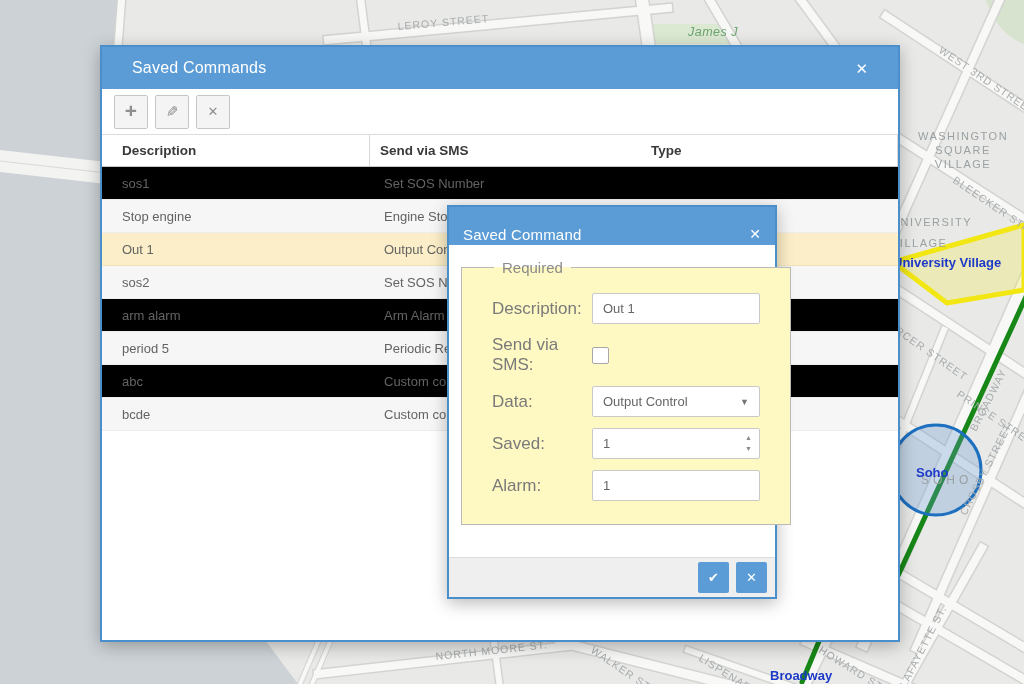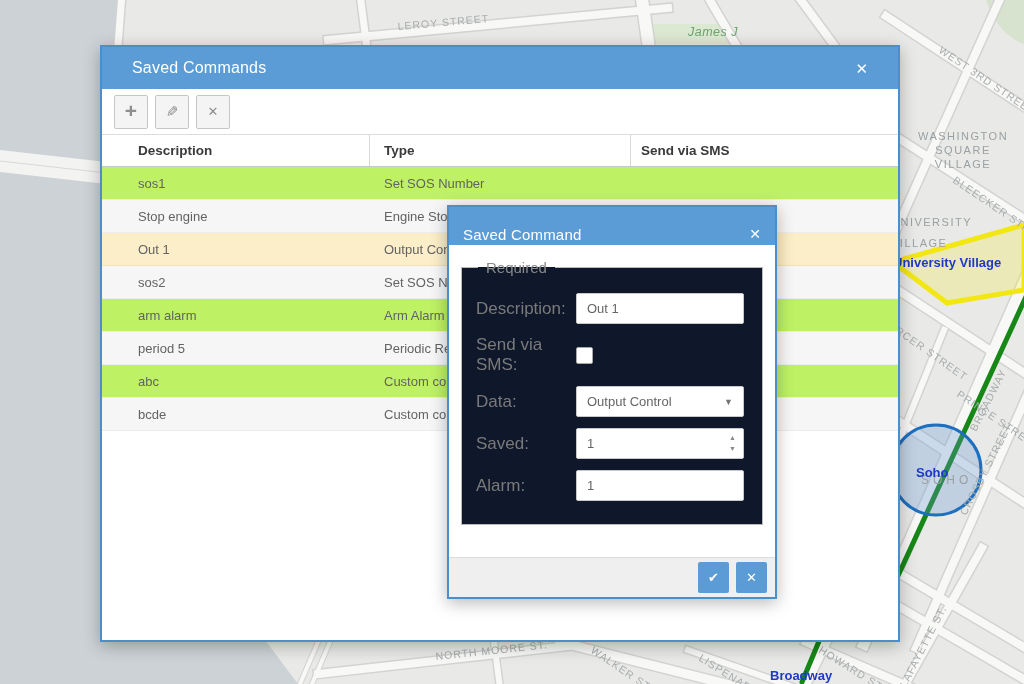--- a/index.html
+++ b/index.html
@@ -28,33 +28,33 @@
             display:flex;align-items:center;justify-content:center;color:#8f8f8f;cursor:pointer;}
   .tool-btn .g-plus{font-size:21px;font-weight:bold;margin-top:-2px;}
   .tool-btn .g-pencil{font-size:15px;display:inline-block;transform:scaleX(-1);}
   .tool-btn .g-x{font-size:13px;font-weight:bold;}
 
   
   .thead{display:flex;height:33px;border-top:1px solid #dcdcdc;border-bottom:1px solid #c7c7c7;
          align-items:center;color:#3a3a3a;font-size:13.5px;font-weight:bold;}
   .thead .cell{height:100%;display:flex;align-items:center;}
   .thead .c1,.thead .c2{border-right:1px solid #d8d8d8;}
-  .c1{width:268px;padding-left:36px;}
+  .c1{width:268px;padding-left:20px;}
   .c2{width:261px;padding-left:14px;}
   .c3{flex:1;padding-left:10px;}
   .trow{display:flex;height:33px;align-items:center;font-size:13px;color:#636363;
-        border-bottom:1px solid #ececec;background:#bef264;cursor:pointer;}
+        border-bottom:1px solid #ececec;background:#000000;cursor:pointer;}
   .trow.alt{background:#f6f6f6;}
   .trow.sel{background:#fbeec8;border-bottom:1px solid #f0e3b8;}
   .trow .cell{overflow:hidden;white-space:nowrap;}
 
   
   .form-body{position:absolute;top:38px;left:0;right:0;bottom:40px;background:#fff;}
-  fieldset.req{margin:14px 12px 8px;border:1px solid #b9b9b9;background:#0f172a;
-               padding:6px 0 10px;height:266px;}
+  fieldset.req{margin:14px 12px 8px;border:1px solid #b9b9b9;background:#fef9c3;
+               padding:6px 16px 10px;height:266px;}
   fieldset.req legend{font-size:15px;color:#8a8a8a;margin-left:16px;padding:0 8px;}
   .frow{display:flex;align-items:center;margin:11px 14px;}
   .frow label{width:100px;font-size:17px;color:#7a7a7a;flex:none;}
   .ctrl-input{width:168px;height:31px;border:1px solid #c9c9c9;border-radius:2px;background:#fff;
               font-size:13px;color:#666;padding:0 10px;font-family:inherit;outline:none;}
   .ctrl-select{width:168px;height:31px;border:1px solid #c9c9c9;border-radius:2px;background:#fff;
                display:flex;align-items:center;justify-content:space-between;padding:0 10px;
                font-size:13px;color:#666;cursor:pointer;}
   .ctrl-select .arr{font-size:9px;color:#757575;}
   .spin-wrap{position:relative;width:168px;}
@@ -194,22 +194,22 @@
         </div>
       <div class="tool-btn">
           <span class="g-pencil">✎</span>
         </div>
       <div class="tool-btn">
           <span class="g-x">✕</span>
         </div>
     </div>
     <div class="thead">
       <div class="cell c1">Description</div>
+      <div class="cell c3">Send via SMS</div>
       <div class="cell c2">Type</div>
-      <div class="cell c3">Send via SMS</div>
     </div>
     <div class="tbody">
       <div class="trow">
         <div class="cell c1">sos1</div>
         <div class="cell c2">Set SOS Number</div>
       </div>
       <div class="trow alt">
         <div class="cell c1">Stop engine</div>
         <div class="cell c2">Engine Stop</div>
         <div class="cell c3"></div>

